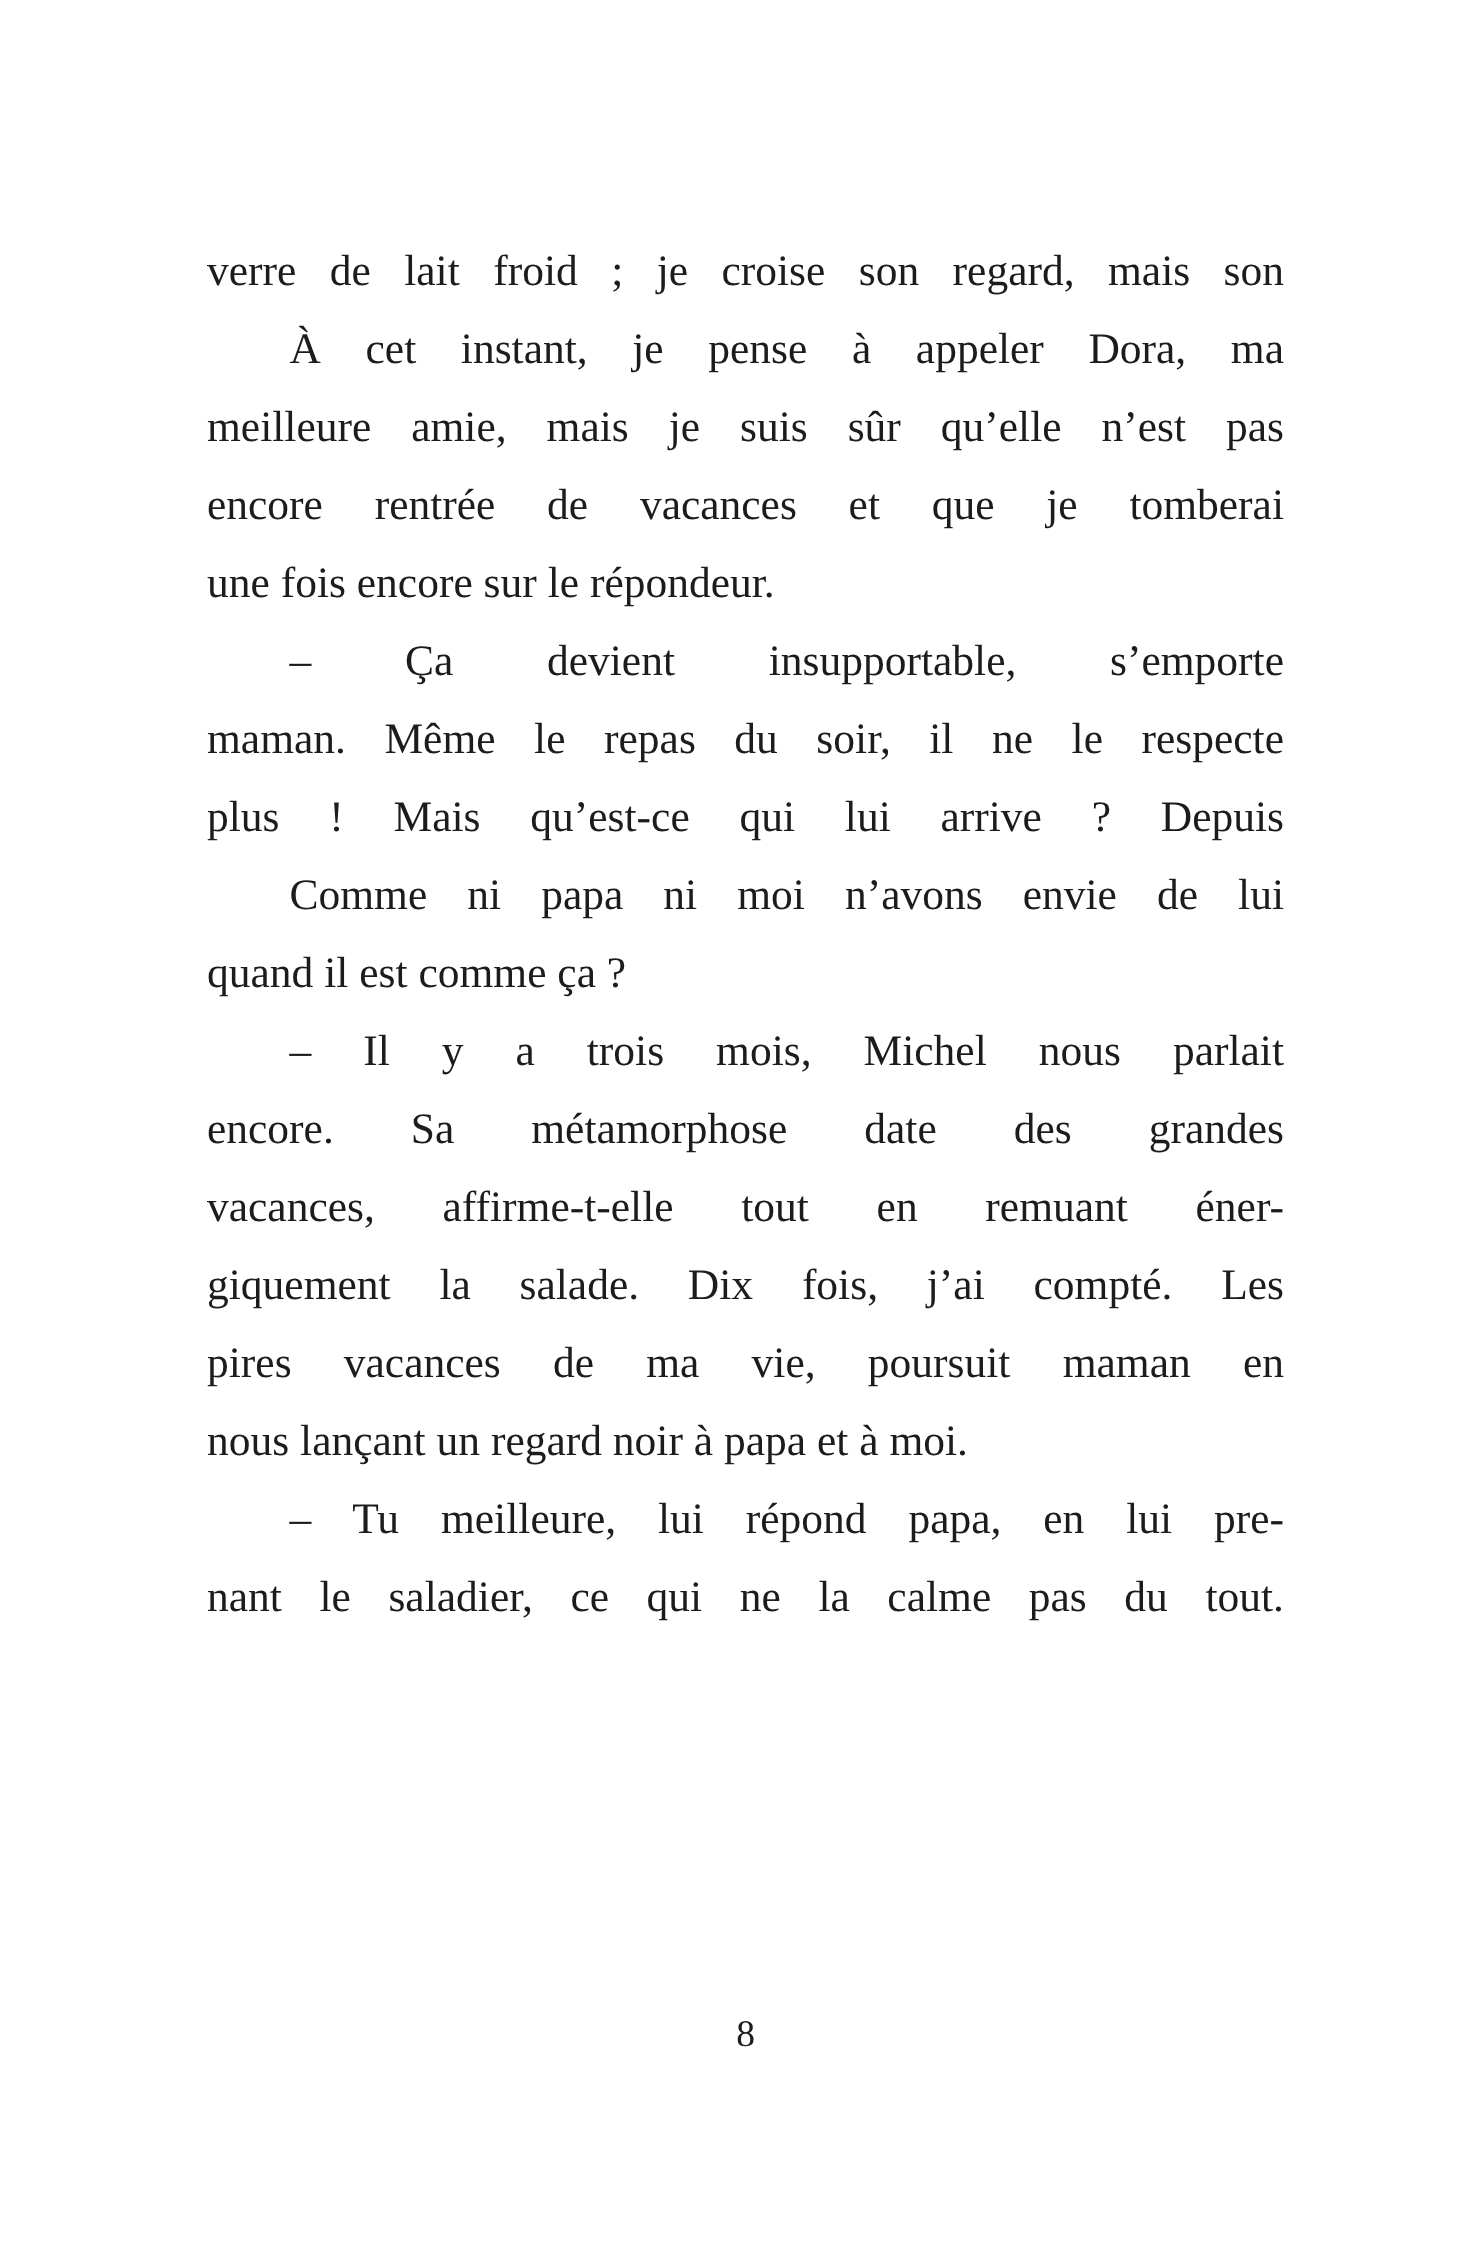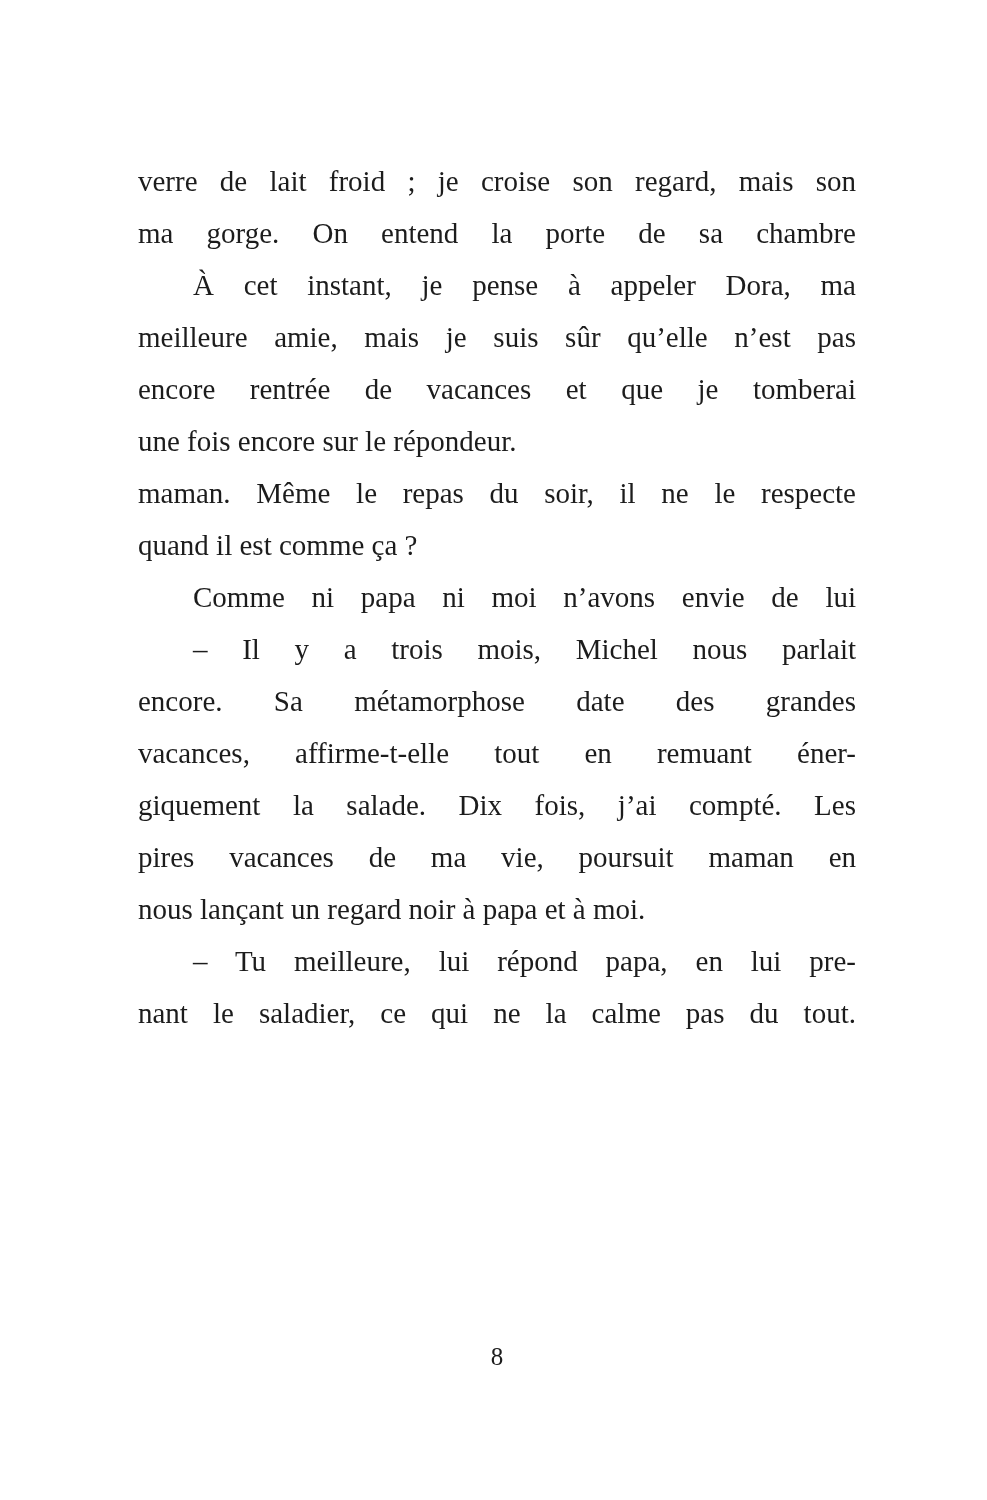--- a/index.html
+++ b/index.html
@@ -50,28 +50,29 @@
     font-size:25px;
     line-height:30px;
   }
 </style>
 </head>
 <body>
 
 <div class="page">
   <div class="text-block">
       <div class="line">verre de lait froid ; je croise son regard, mais son</div>
-      <div class="line">ma gorge. On entend la porte de sa chambre</div>
       <div class="line indent">À cet instant, je pense à appeler Dora, ma</div>
       <div class="line">meilleure amie, mais je suis sûr qu’elle n’est pas</div>
       <div class="line">encore rentrée de vacances et que je tomberai</div>
       <div class="line last">une fois encore sur le répondeur.</div>
+      <div class="line indent">– Ça devient insupportable, s’emporte</div>
       <div class="line">maman. Même le repas du soir, il ne le respecte</div>
+      <div class="line">plus ! Mais qu’est-ce qui lui arrive ? Depuis</div>
+      <div class="line indent">Comme ni papa ni moi n’avons envie de lui</div>
       <div class="line last">quand il est comme ça ?</div>
-      <div class="line indent">Comme ni papa ni moi n’avons envie de lui</div>
       <div class="line indent">– Il y a trois mois, Michel nous parlait</div>
       <div class="line">encore. Sa métamorphose date des grandes</div>
       <div class="line">vacances, affirme-t-elle tout en remuant éner-</div>
       <div class="line">giquement la salade. Dix fois, j’ai compté. Les</div>
       <div class="line">pires vacances de ma vie, poursuit maman en</div>
       <div class="line last">nous lançant un regard noir à papa et à moi.</div>
       <div class="line indent">– Tu meilleure, lui répond papa, en lui pre-</div>
       <div class="line">nant le saladier, ce qui ne la calme pas du tout.</div>
     </div>
   <div class="folio">8</div>

